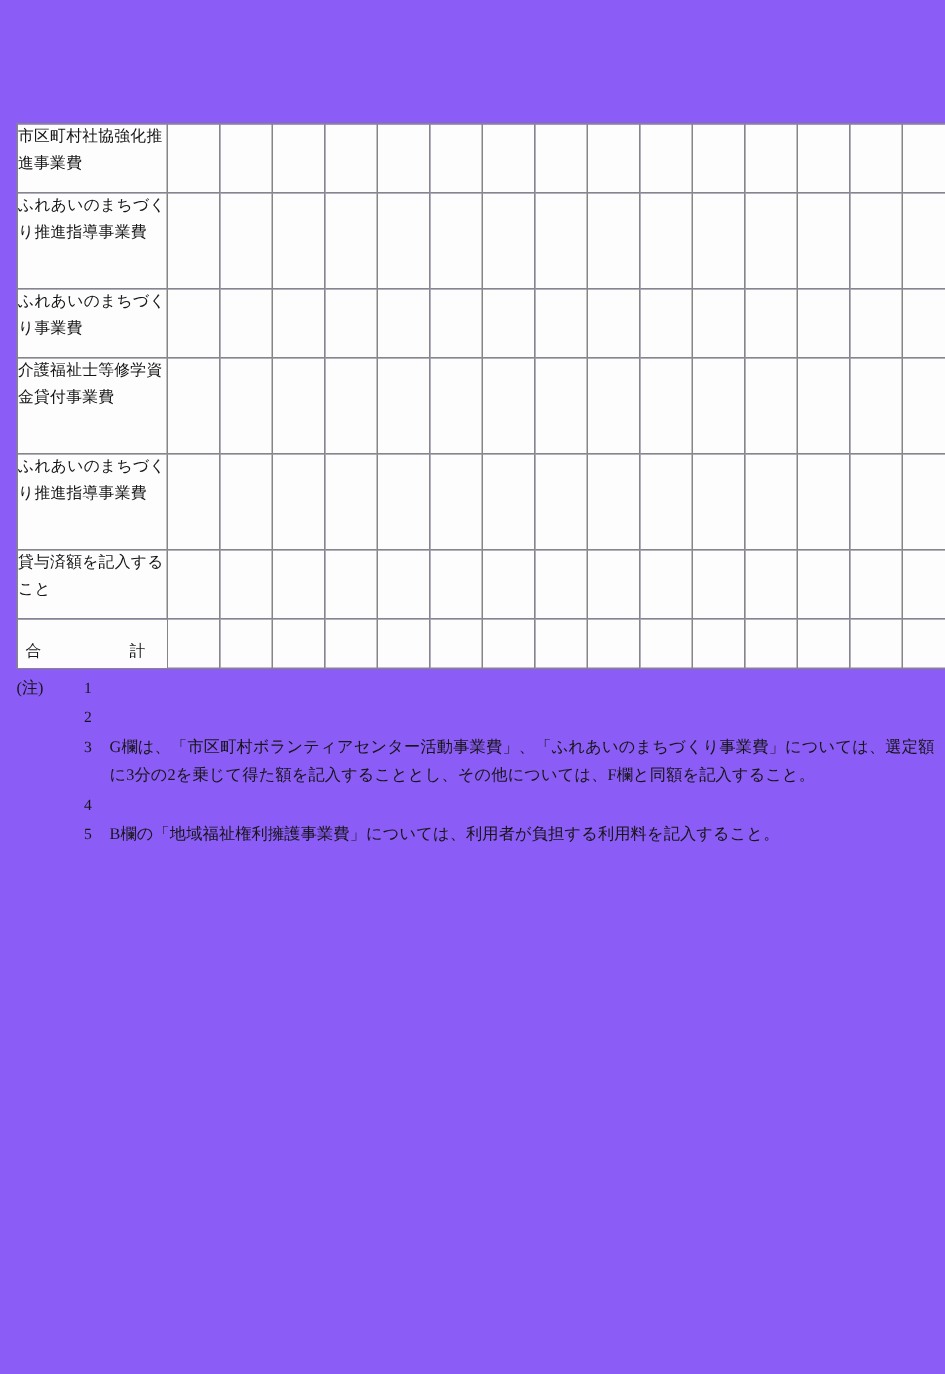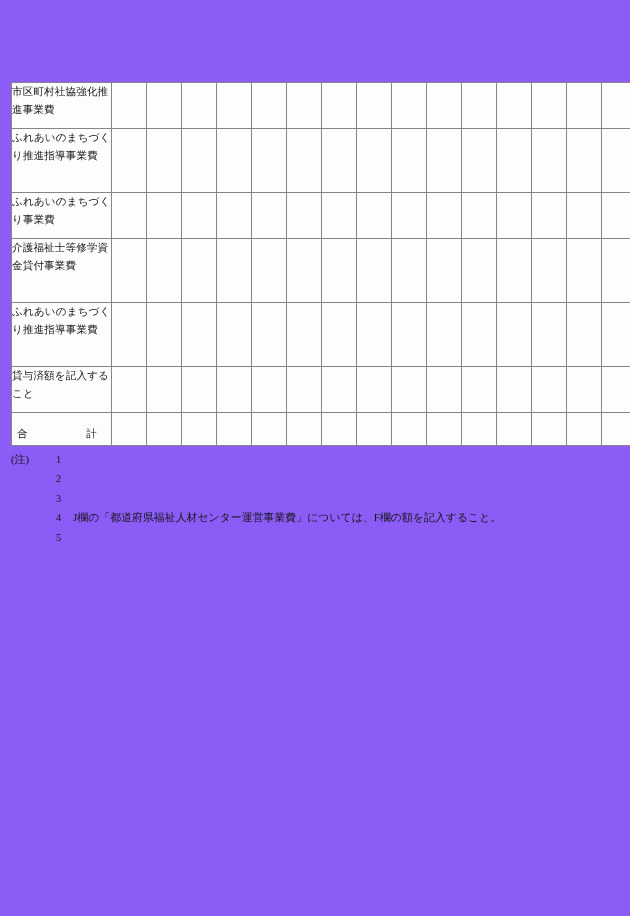--- a/index.html
+++ b/index.html
@@ -270,28 +270,29 @@
     </div>
 
     <div class="note-row sub">
       <span class="note-head"></span>
       <span class="note-num">2</span>
     </div>
 
     <div class="note-row sub">
       <span class="note-head"></span>
       <span class="note-num">3</span>
+      <span class="note-body">G欄は、「市区町村ボランティアセンター活動事業費」、「ふれあいのまちづくり事業費」については、選定額に3分の2を乗じて得た額を記入することとし、その他については、F欄と同額を記入すること。</span>
     </div>
 
     <div class="note-row sub">
       <span class="note-head"></span>
       <span class="note-num">4</span>
-      <span class="note-body">J欄の「都道府県福祉人材センター運営事業費」については、F欄の額を記入すること。</span>
     </div>
 
     <div class="note-row sub">
       <span class="note-head"></span>
       <span class="note-num">5</span>
+      <span class="note-body">B欄の「地域福祉権利擁護事業費」については、利用者が負担する利用料を記入すること。</span>
     </div>
 
   </div>
 
 </div>
 
 </body></html>

